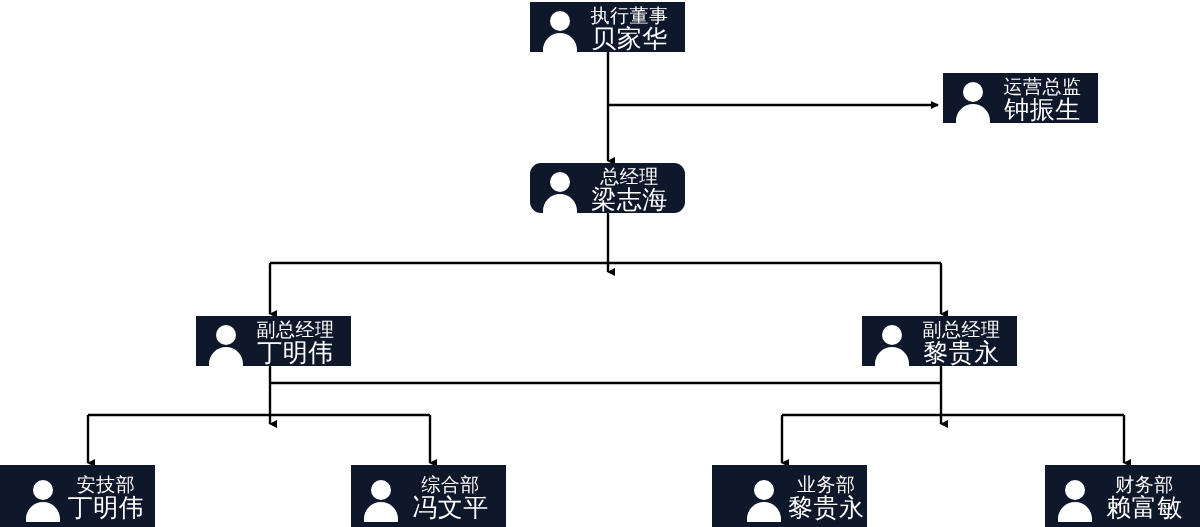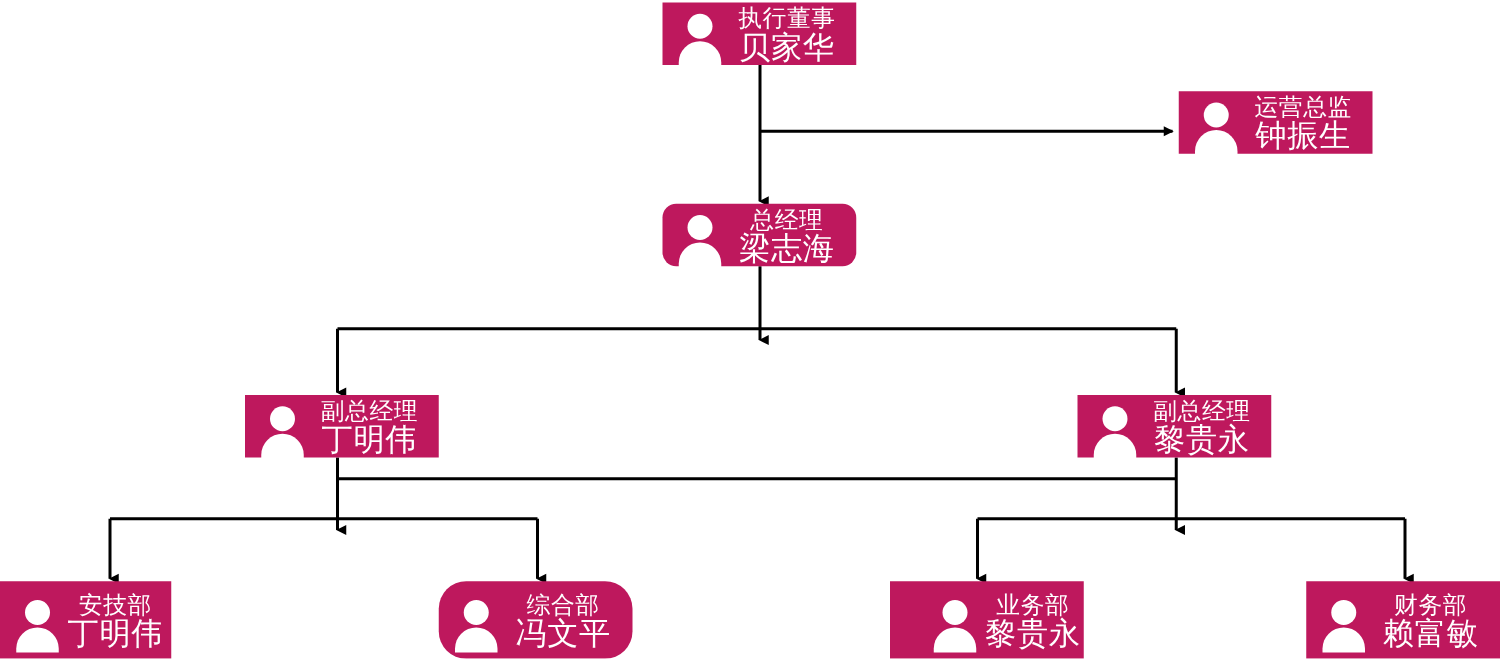--- a/index.html
+++ b/index.html
@@ -17,21 +17,21 @@
   }
   #connector-layer {
     position: absolute;
     left: 0;
     top: 0;
     width: 1200px;
     height: 527px;
   }
   .node {
     position: absolute;
-    background: #be185d;
+    background: #0f172a;
     display: flex;
     flex-direction: row;
     align-items: center;
     box-sizing: border-box;
     z-index: 2;
   }
   .node-avatar {
     flex: 0 0 auto;
     width: 44px;
     height: 44px;
@@ -172,32 +172,32 @@
     <div class="node-avatar">
       <div class="av-head"></div>
       <div class="av-body"></div>
     </div>
     <div class="node-text">
       <span class="node-title">副总经理</span>
       <span class="node-person">黎贵永</span>
     </div>
   </div>
 
-  <div class="node" style="left:0px; top:465px; width:137px; height:62px;">
+  <div class="node" style="left:0px; top:465px; width:155px; height:62px;padding-left:13px;">
     <div class="node-avatar">
       <div class="av-head"></div>
       <div class="av-body"></div>
     </div>
     <div class="node-text">
       <span class="node-title">安技部</span>
       <span class="node-person">丁明伟</span>
     </div>
   </div>
 
-  <div class="node" style="left:351px; top:465px; width:155px; height:62px;border-radius:22px;">
+  <div class="node" style="left:351px; top:465px; width:155px; height:62px;">
     <div class="node-avatar">
       <div class="av-head"></div>
       <div class="av-body"></div>
     </div>
     <div class="node-text">
       <span class="node-title">综合部</span>
       <span class="node-person">冯文平</span>
     </div>
   </div>
 

